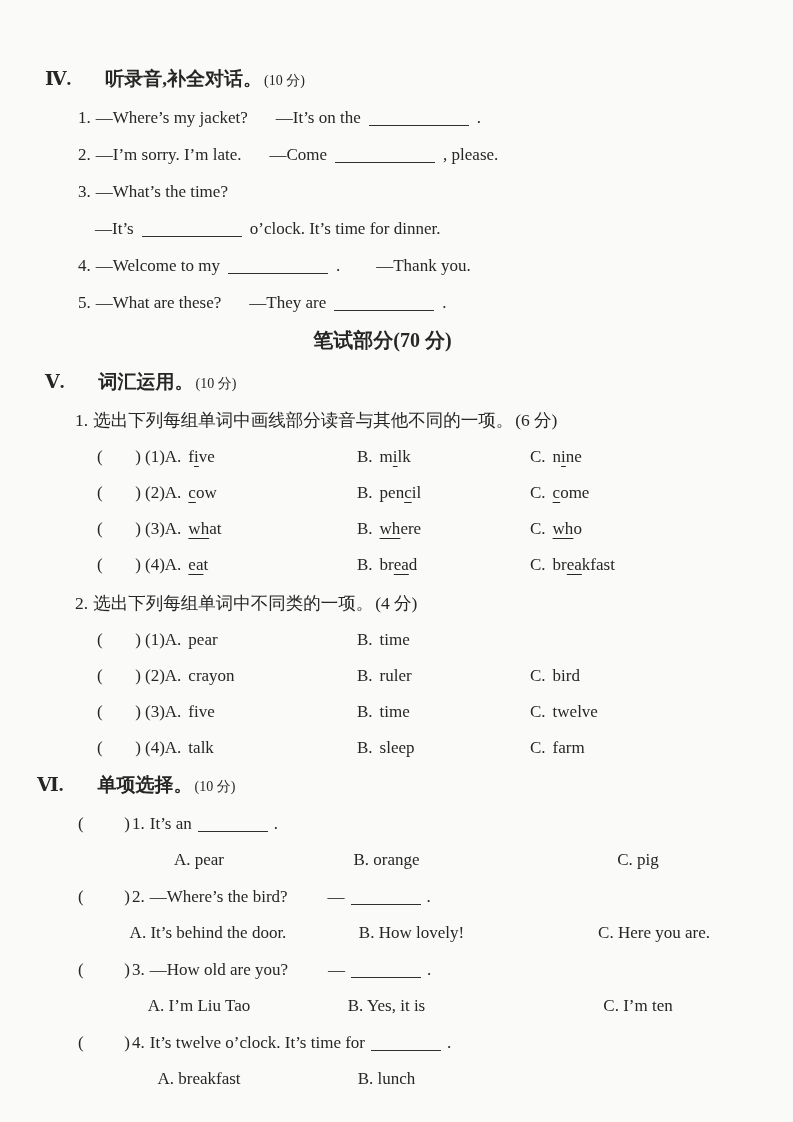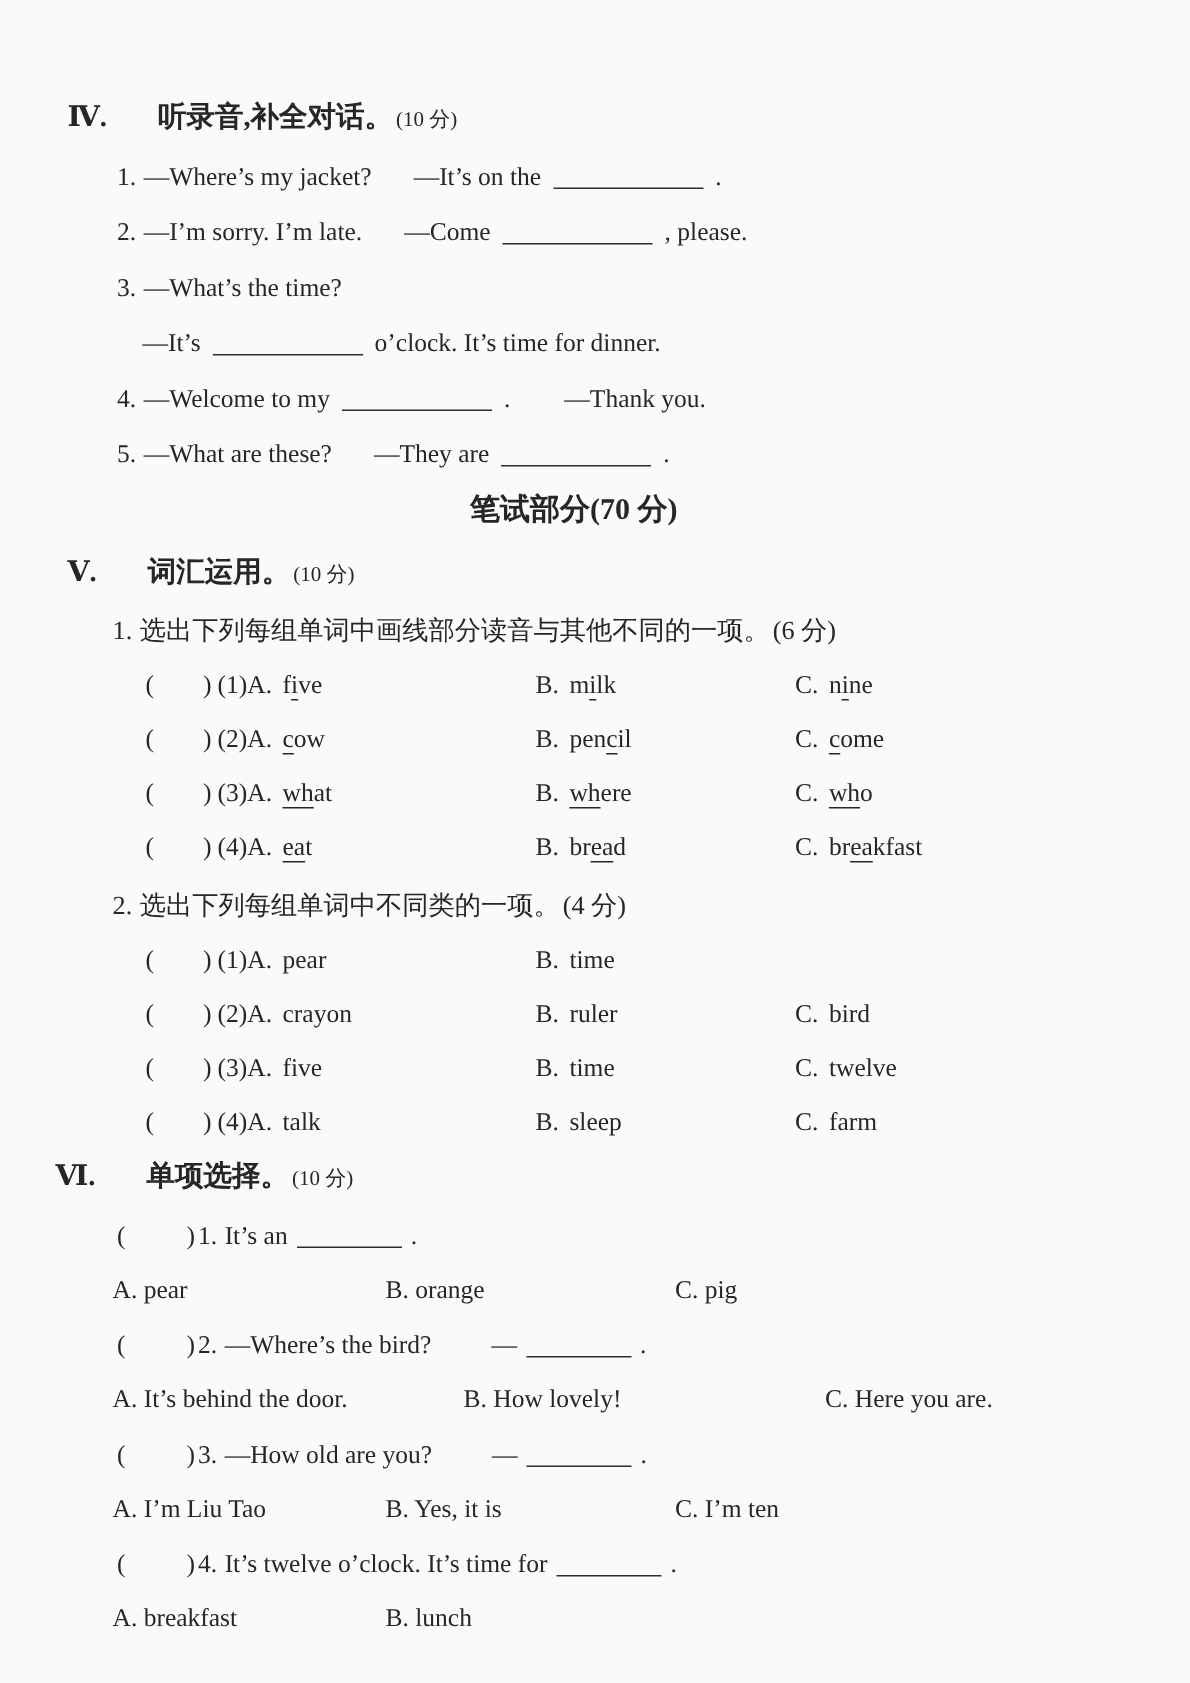--- a/index.html
+++ b/index.html
@@ -36,22 +36,22 @@
   .subline{line-height:37px;margin-left:75px;font-size:17.5px;white-space:nowrap;}
   .subline .pts{margin-left:2px;}
   
   .v-row{margin-left:97px;display:grid;grid-template-columns:48px 212px 173px auto;line-height:36px;white-space:nowrap;}
   .vbracket{display:inline-flex;justify-content:space-between;width:44px;margin-right:4px;}
   .olabel{margin-right:7px;}
   .ul{text-decoration:underline;text-underline-offset:3.5px;text-decoration-thickness:1.2px;}
   
   .vi-line{margin-left:78px;line-height:37px;white-space:nowrap;}
   .vibracket{display:inline-flex;justify-content:space-between;width:52px;margin-right:2px;}
-  .vi-opts{margin-left:75px;display:grid;grid-template-columns:182px 193px auto;line-height:36px;white-space:nowrap;}
-  .vi-opts-wide{grid-template-columns:200px 207px auto;gap:34px;}
+  .vi-opts{margin-left:108px;display:grid;grid-template-columns:182px 193px auto;line-height:36px;white-space:nowrap;text-align:center;}
+  .vi-opts-wide{grid-template-columns:200px 207px auto;}
 </style>
 </head>
 <body>
 
 <div class="page">
 
   <div class="heading">
     <span class="numeral">Ⅳ.</span><span class="htitle">听录音,补全对话。</span><span class="pts">(10 分)</span>
   </div>
 

